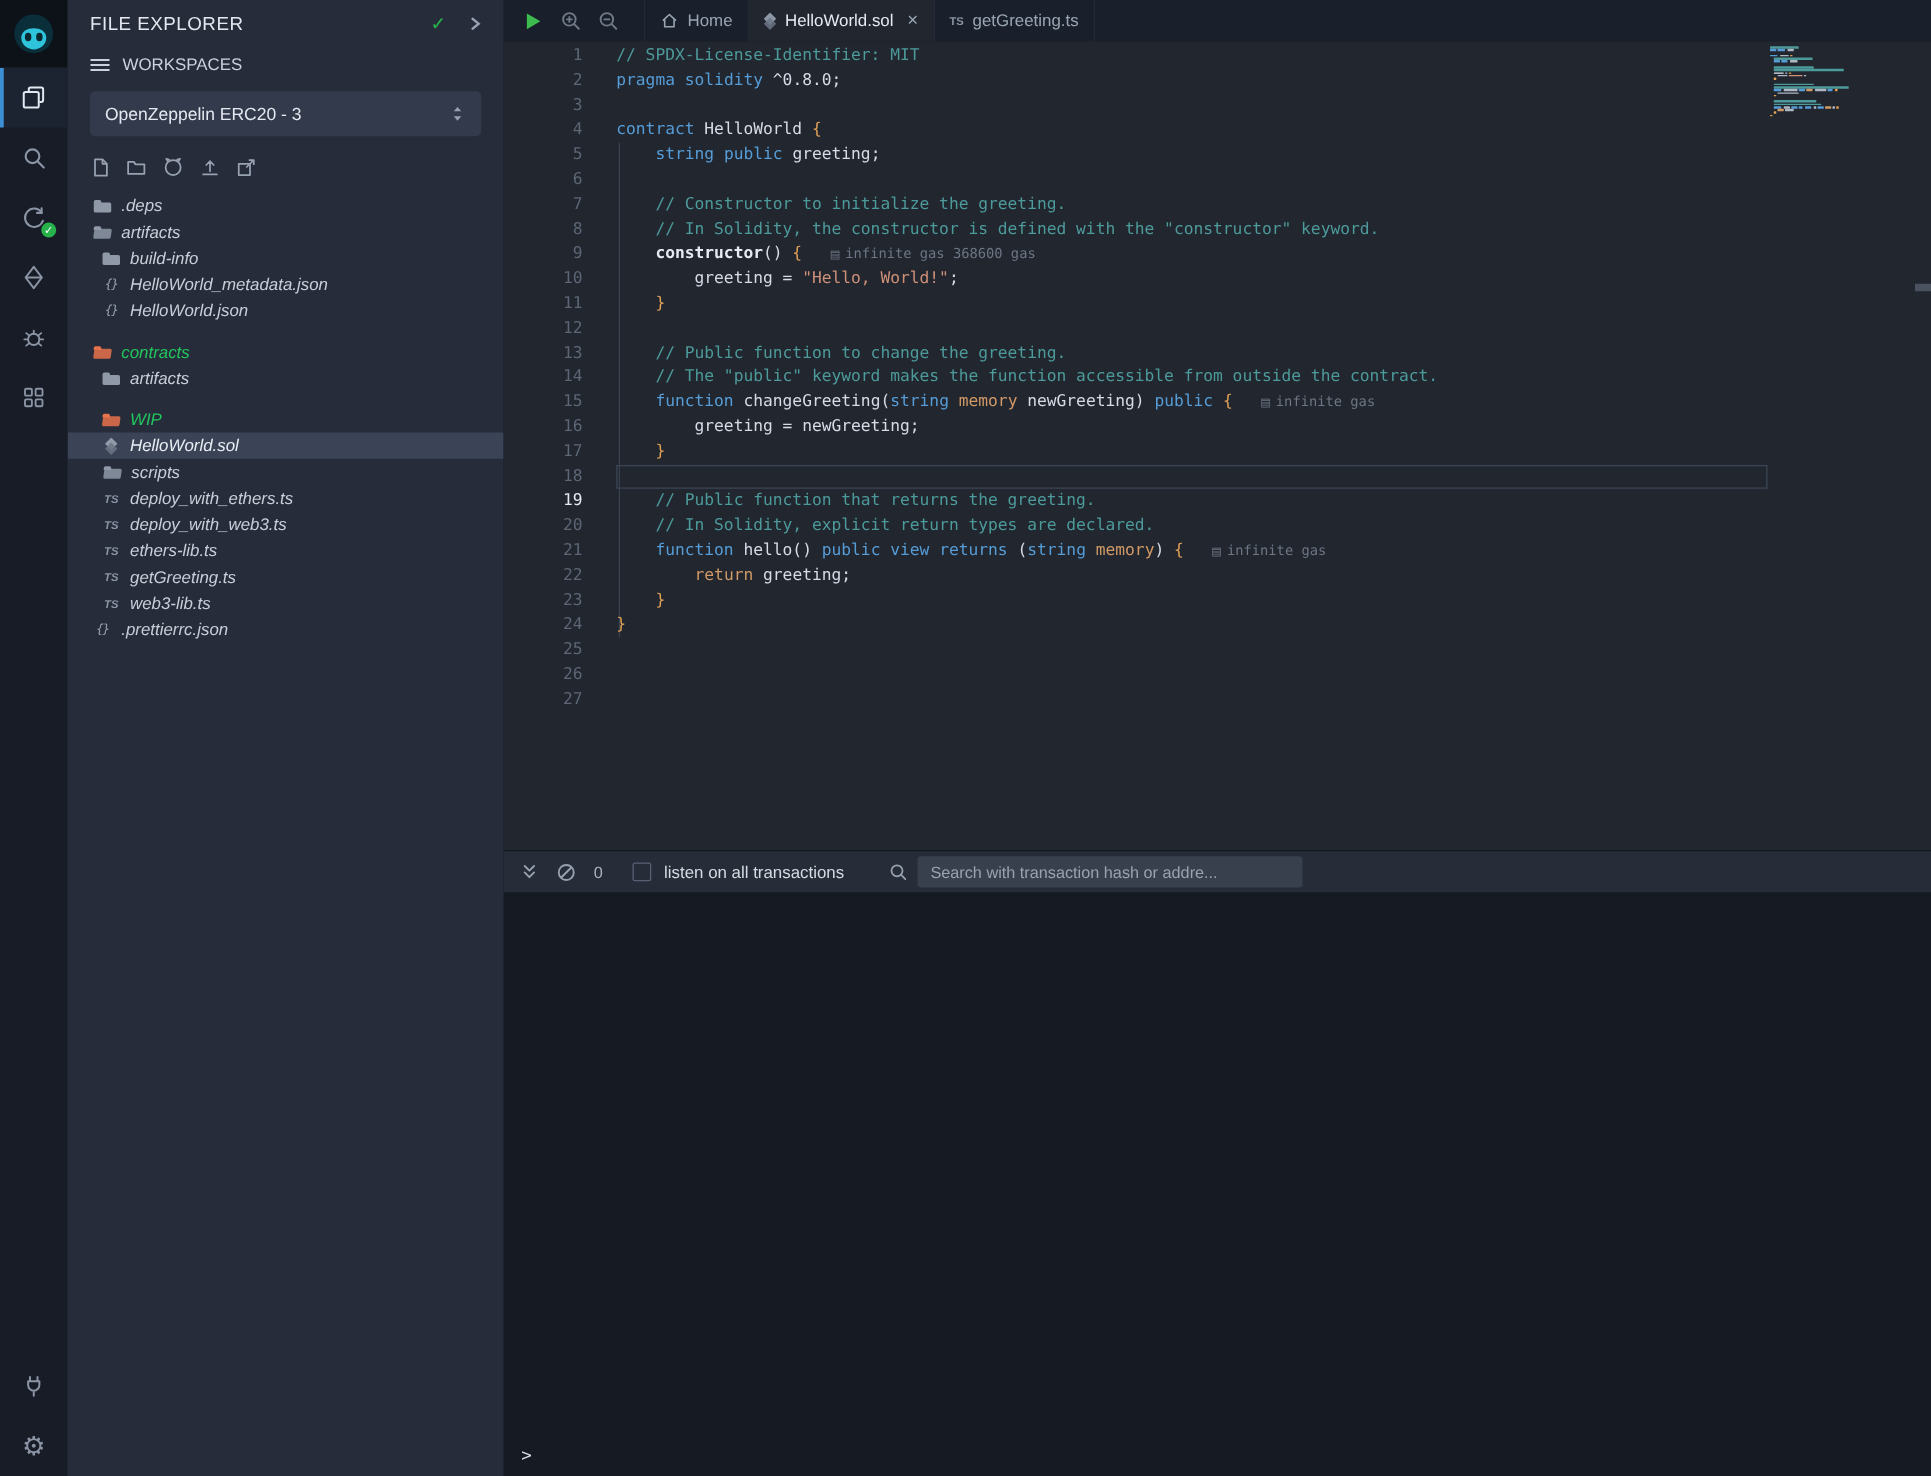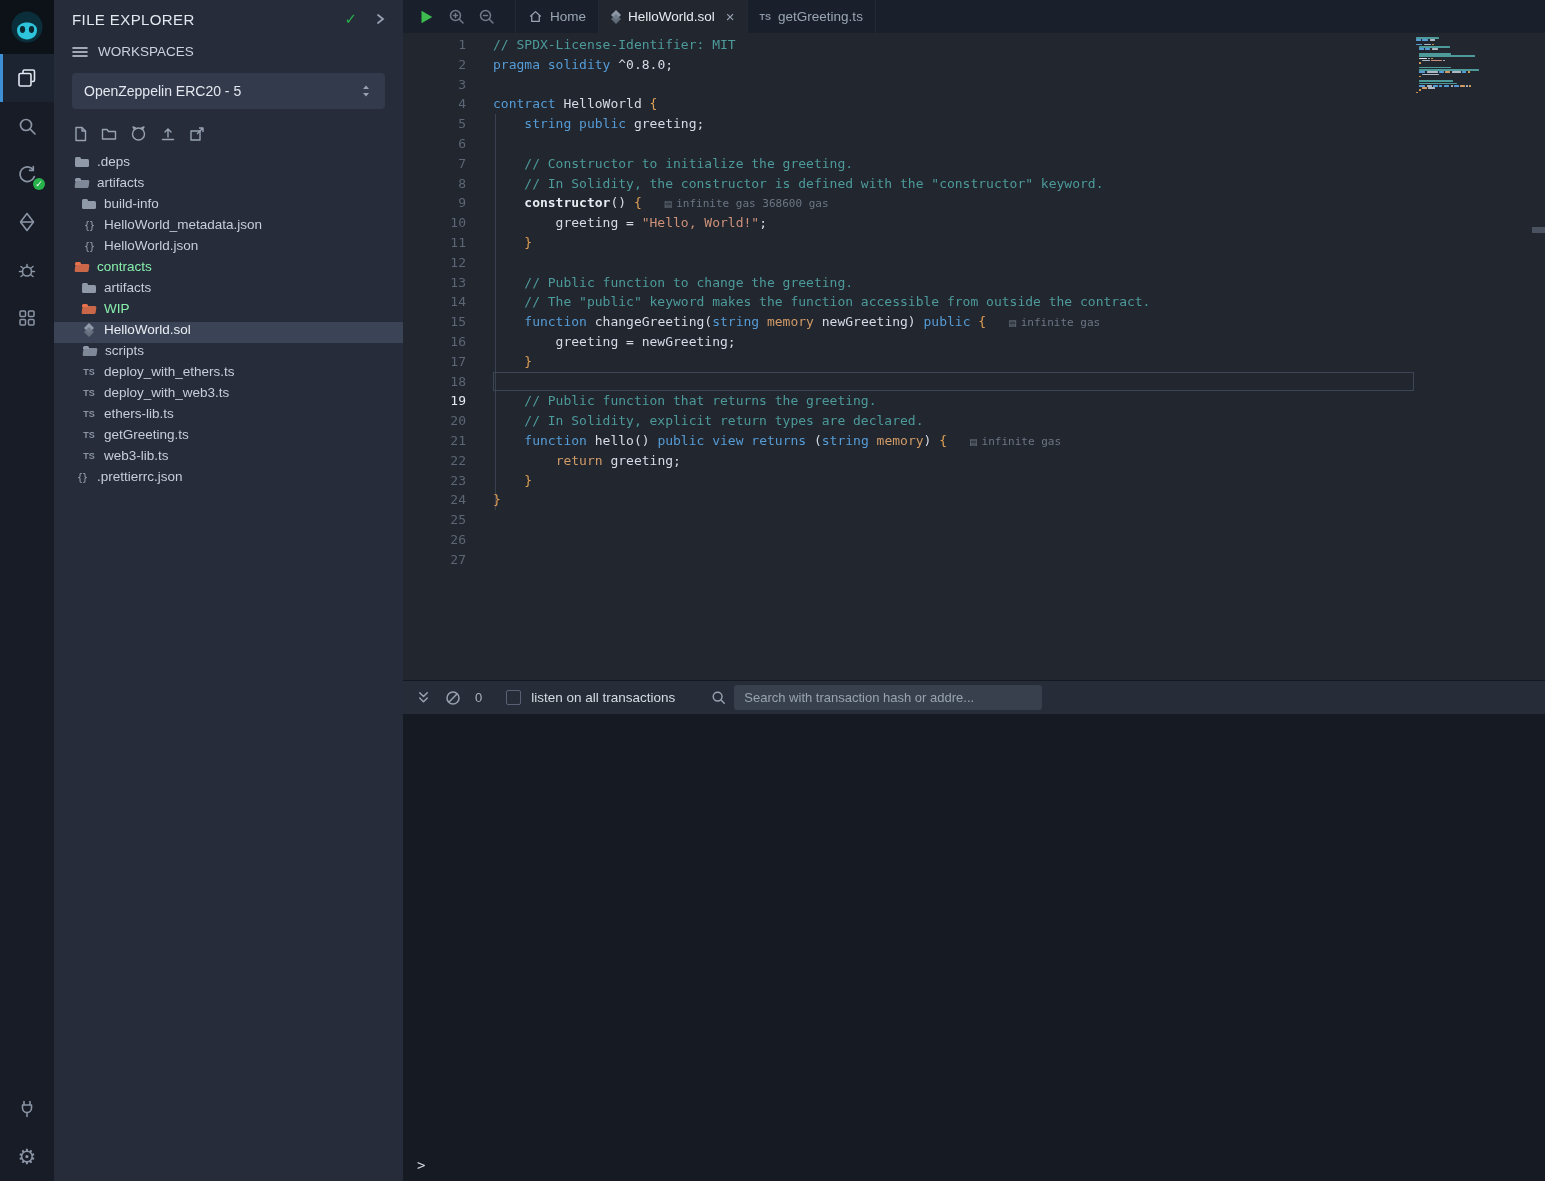--- a/index.html
+++ b/index.html
@@ -22,23 +22,23 @@
   .sp-header{display:flex;align-items:center;padding:10px 16px 4px 18px;}
   .sp-title{font-size:15px;color:#e4e8f0;letter-spacing:.4px;flex:1;}
   .sp-check{color:#27b24b;font-size:15px;margin-right:16px;font-family:"DejaVu Sans",sans-serif;cursor:pointer;}
   .sp-chevron{color:#97a1b1;cursor:pointer;display:flex;}
   .sp-workspaces{display:flex;align-items:center;gap:10px;padding:12px 18px 4px 18px;color:#cbd2dd;font-size:13.5px;}
   .sp-select{margin:10px 18px 0 18px;height:36px;background:#333a4b;border-radius:4px;display:flex;align-items:center;padding:0 12px;cursor:pointer;}
   .sp-select-label{flex:1;font-size:14px;color:#e4e8f0;}
   .sp-file-actions{display:flex;align-items:center;gap:13px;padding:16px 18px 6px 18px;color:#98a2b2;}
   .sp-file-actions .fa{cursor:pointer;display:flex;}
   .tree{margin-top:6px;flex:1;overflow:hidden;}
-  .tree-row{height:21px;display:flex;cursor:pointer;font-size:13.5px;color:#c7ced9;}
+  .tree-row{height:21px;display:flex;align-items:center;cursor:pointer;font-size:13.5px;color:#c7ced9;font-style:italic;}
   .tree-row.selected{background:#3b4456;color:#e9edf3;}
-  .tree-row.accent{color:#86efac;}
+  .tree-row.accent{color:#22c55e;margin-top:12px;}
   .tree-row.accent .ico{color:#e8724c;}
   .ico{width:16px;height:16px;margin-right:7px;flex:none;display:inline-flex;align-items:center;justify-content:center;color:#8f99a8;position:relative;}
   .ico-folder::after,.ico-folder-open::after{content:"";position:absolute;left:1px;top:5px;width:14px;height:8px;background:currentColor;border-radius:1.5px;}
   .ico-folder::before,.ico-folder-open::before{content:"";position:absolute;left:1px;top:3px;width:6px;height:3px;background:currentColor;border-radius:1.5px 1.5px 0 0;}
   .ico-folder-open::after{opacity:.85;transform:skewX(-8deg);}
   .ico-json{font-size:10px;font-family:"DejaVu Sans Mono",monospace;color:#97a1b1;letter-spacing:-1px;}
   .ico-ts{font-size:9px;font-weight:bold;color:#8a94a4;}
   .ico-sol svg{display:block;}
 
   
@@ -166,21 +166,21 @@
       <span style="display:flex;">
         <svg width="16" height="14" viewBox="0 0 16 14" stroke="currentColor" stroke-width="1.6" stroke-linecap="round">
             <line x1="1" y1="3" x2="15" y2="3"></line>
             <line x1="1" y1="7" x2="15" y2="7"></line>
             <line x1="1" y1="11" x2="15" y2="11"></line>
           </svg>
       </span>
       <span>WORKSPACES</span>
     </div>
     <div class="sp-select">
-      <span class="sp-select-label">OpenZeppelin ERC20 - 5</span>
+      <span class="sp-select-label">OpenZeppelin ERC20 - 3</span>
       <span style="display:flex;color:#97a1b1;">
         <svg width="14" height="14" viewBox="0 0 14 14" fill="currentColor">
             <path d="M7 1.5 L10 5 H4 Z"></path>
             <path d="M7 12.5 L4 9 H10 Z"></path>
           </svg>
       </span>
     </div>
     <div class="sp-file-actions">
       <span class="fa">
         <svg width="16" height="16" viewBox="0 0 16 16" fill="none" stroke="currentColor" stroke-width="1.4" stroke-linejoin="round">

